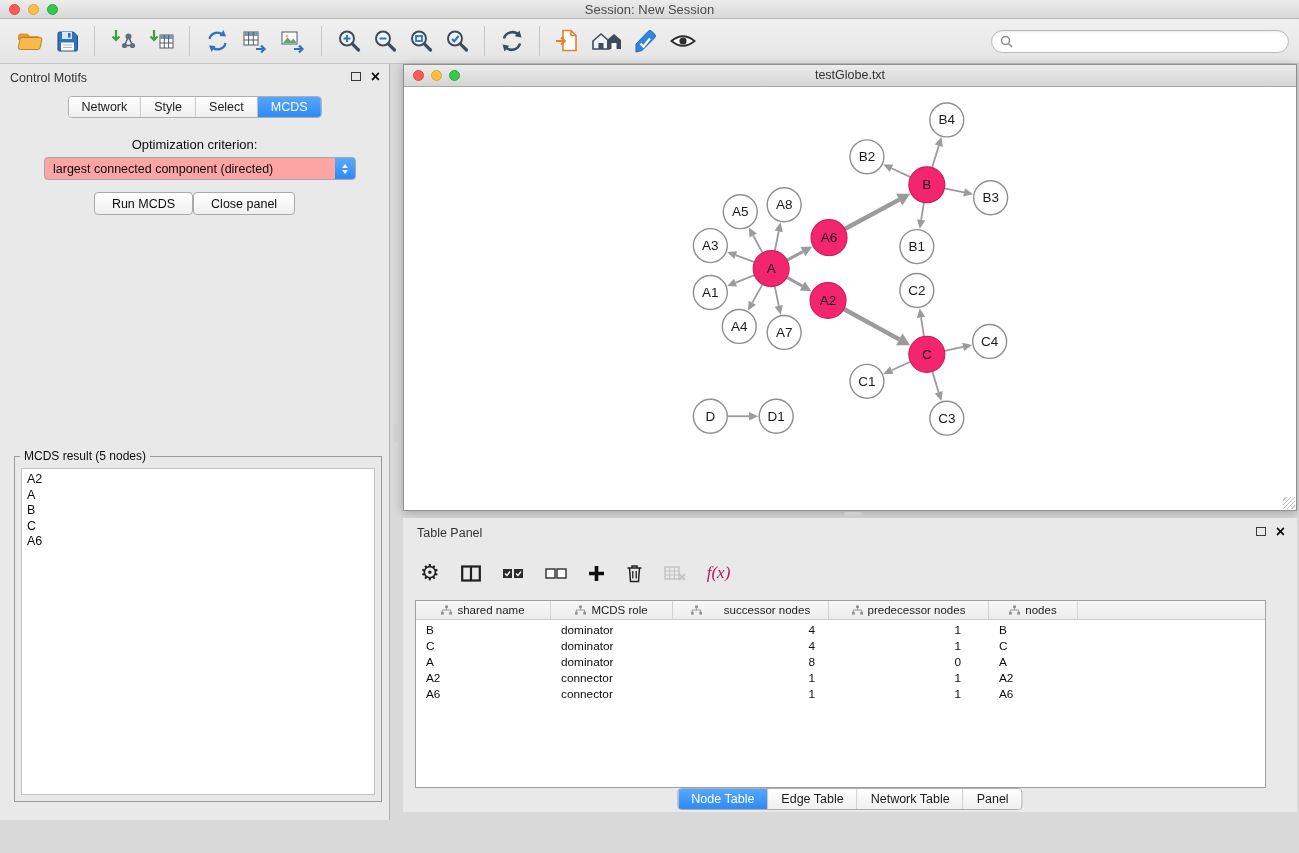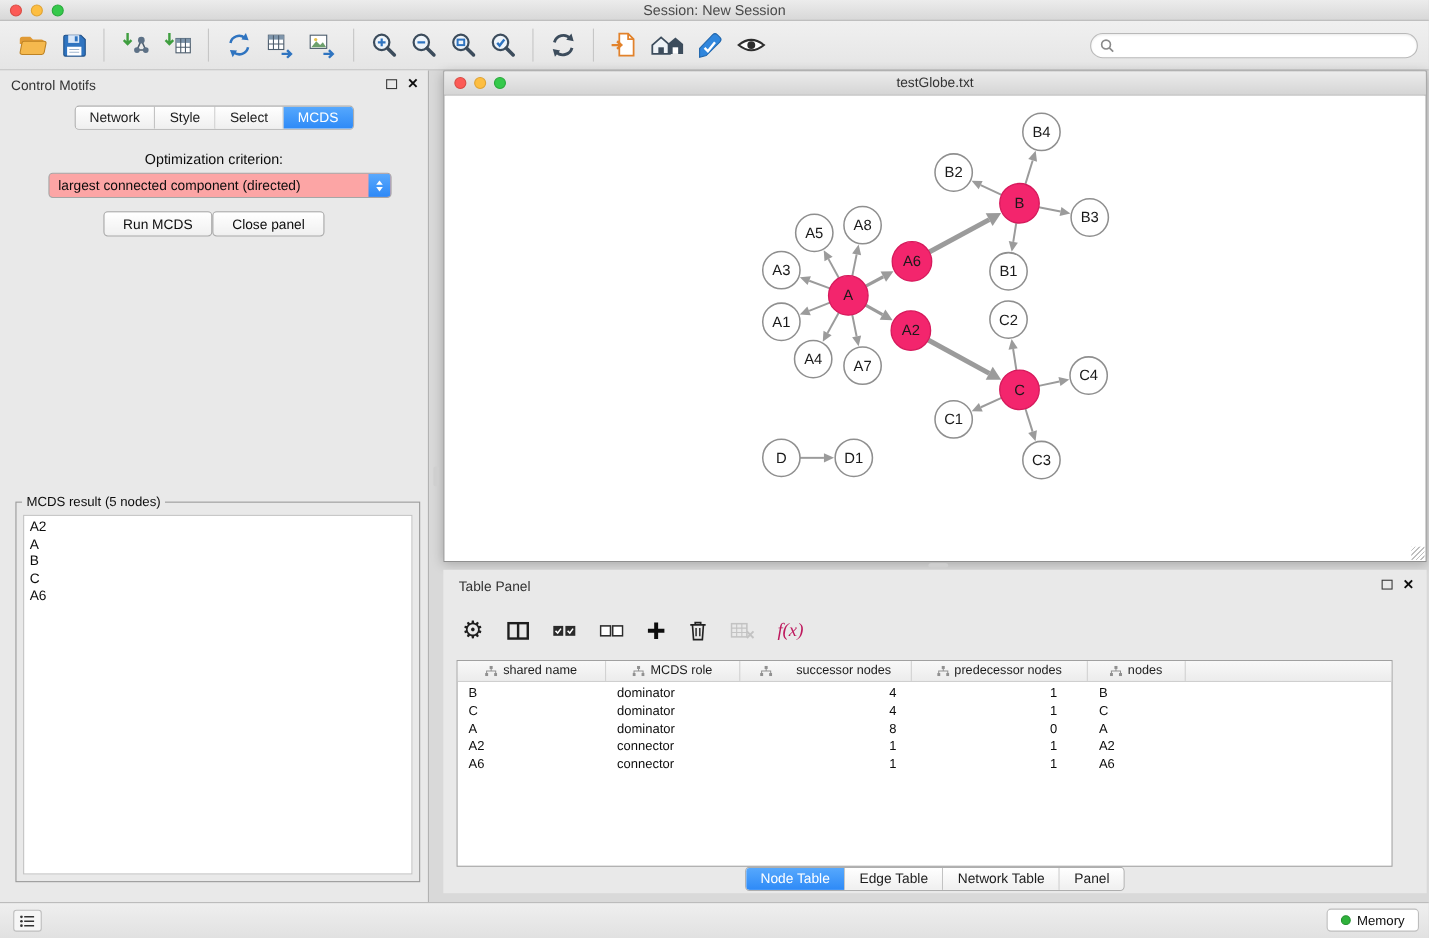--- a/index.html
+++ b/index.html
@@ -504,30 +504,14 @@
         </div>
     </div>
     <div class="tp-tabs">
         <div class="seg seg-active">Node Table</div>
         <div class="seg">Edge Table</div>
         <div class="seg">Network Table</div>
         <div class="seg">Panel</div>
       </div>
   </div>
 
-  <div class="statusbar">
-    <button class="list-btn">
-      <svg width="14" height="11" viewBox="0 0 14 11">
-        <circle cx="1.5" cy="1.5" r="1.2" fill="#333"></circle>
-          <line x1="4" y1="1.5" x2="13" y2="1.5" stroke="#333" stroke-width="1.4"></line>
-        <circle cx="1.5" cy="5.5" r="1.2" fill="#333"></circle>
-          <line x1="4" y1="5.5" x2="13" y2="5.5" stroke="#333" stroke-width="1.4"></line>
-        <circle cx="1.5" cy="9.5" r="1.2" fill="#333"></circle>
-          <line x1="4" y1="9.5" x2="13" y2="9.5" stroke="#333" stroke-width="1.4"></line>
-      </svg>
-    </button>
-    <button class="memory-btn">
-      <span class="memory-dot"></span>
-      <span>Memory</span>
-    </button>
-  </div>
 
 </div>
 
 </body></html>

